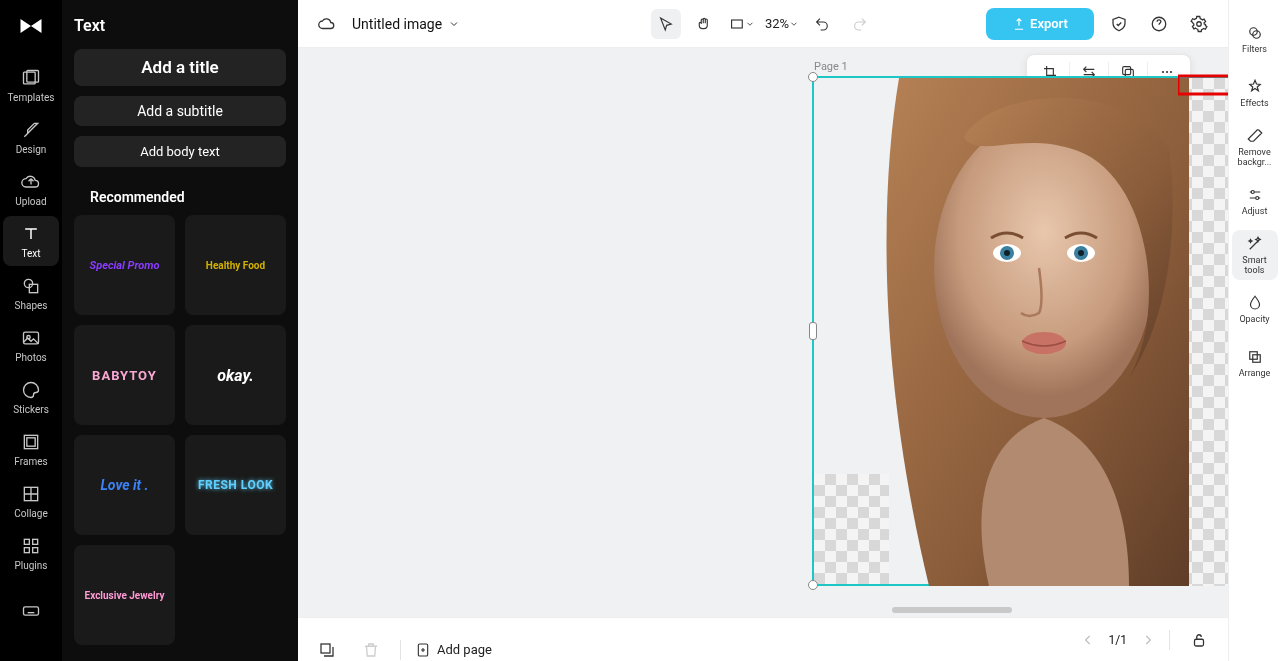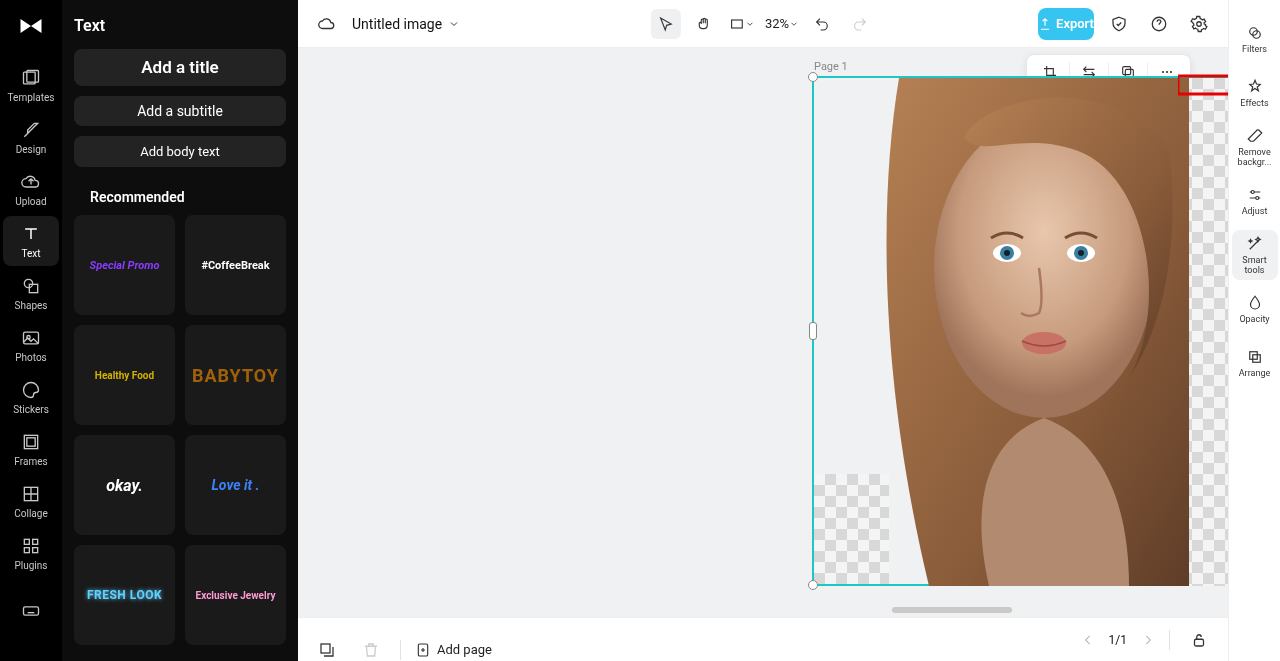--- a/index.html
+++ b/index.html
@@ -20,38 +20,38 @@
   .panel-title { font-size:16px; font-weight:600; margin-bottom:14px; }
   .panel-btn { background:#232323; color:#fff; border:none; border-radius:8px; width:100%; height:40px; margin-bottom:10px; cursor:pointer; font-size:14px;}
   .panel-btn.big { height:48px; font-size:17px; font-weight:600;}
   .panel-btn.sm { font-size:13px;}
   .rec-title{ font-size:14px; font-weight:600; margin:12px 16px 10px;}
   .grid{ display:grid; grid-template-columns:1fr 1fr; gap:10px;}
   .card{ background:#1a1a1a; border-radius:8px; height:100px; display:flex; align-items:center; justify-content:center; font-size:11px; font-weight:700; cursor:pointer;}
   .c1{ color:#8a3cff; font-style:italic;}
   .c2{ color:#fff; }
   .c3{ color:#d4b100; font-size:10px;}
-  .c4{ color:#a16207; letter-spacing:1px; font-size:18px;}
+  .c4{ color:#f9a8d4; letter-spacing:1px; font-size:13px;}
   .c5{ color:#fff; font-style:italic; font-size:16px;}
   .c6{ color:#3b82f6; font-style:italic; font-size:14px;}
   .c7{ color:#5fd0ff; font-size:12px; letter-spacing:0.5px; text-shadow:0 0 4px #5fd0ff;}
   .c8{ color:#ff9ad5; font-size:10px;}
 
   
   .main { flex:1; display:flex; flex-direction:column; background:#f0f1f3; position:relative;}
   .topbar{ height:48px; background:#fff; display:flex; align-items:center; padding:0 14px; justify-content:space-between; border-bottom:1px solid #eee;}
   .tb-left{display:flex;align-items:center;gap:10px;}
   .tb-center{display:flex;align-items:center;gap:8px; position:absolute; left:50%; transform:translateX(-50%);}
   .tb-right{display:flex;align-items:center;gap:10px;}
   .tb-btn{ width:30px;height:30px; border-radius:6px; display:flex;align-items:center;justify-content:center; cursor:pointer; color:#333;}
   .tb-btn.filled{ background:#eef0f2;}
   .tb-btn.dim{ color:#bbb; cursor:default;}
   .proj-title{ font-size:14px; color:#111; display:flex; align-items:center; gap:6px; cursor:pointer;}
   .zoom{ font-size:13px; color:#222; display:flex; align-items:center; }
-  .export-btn{ background:#36c5f0; color:#fff; border:none; height:32px; padding:0 0; border-radius:8px; font-size:13px; font-weight:600; display:flex; align-items:center; gap:4px; cursor:pointer;}
+  .export-btn{ background:#36c5f0; color:#fff; border:none; height:32px; padding:0 26px; border-radius:8px; font-size:13px; font-weight:600; display:flex; align-items:center; gap:4px; cursor:pointer;}
 
   
   .canvas-wrap{ flex:1; position:relative; overflow:hidden;}
   .page-label{ position:absolute; left:516px; top:12px; font-size:11px; color:#888;}
   .img-sel{ position:absolute; left:514px; top:28px; width:550px; height:510px; border:2px solid #1fc6c6;}
   .checker{ position:absolute; right:0; top:0; width:245px; height:508px;
     background-image:
       linear-gradient(45deg,#d8d8d8 25%,transparent 25%),
       linear-gradient(-45deg,#d8d8d8 25%,transparent 25%),
       linear-gradient(45deg,transparent 75%,#d8d8d8 75%),
@@ -209,21 +209,20 @@
   </div>
 
   <div class="panel">
     <div class="panel-title">Text</div>
     <button class="panel-btn big">Add a title</button>
     <button class="panel-btn">Add a subtitle</button>
     <button class="panel-btn sm">Add body text</button>
     <div class="rec-title">Recommended</div>
     <div class="grid">
       <div class="card c1">Special Promo</div>
-      <div class="card c2">#CoffeeBreak</div>
       <div class="card c3">Healthy Food</div>
       <div class="card c4">BABYTOY</div>
       <div class="card c5">okay.</div>
       <div class="card c6">Love it .</div>
       <div class="card c7">FRESH LOOK</div>
       <div class="card c8">Exclusive Jewelry</div>
     </div>
   </div>
 
   <div class="main">

